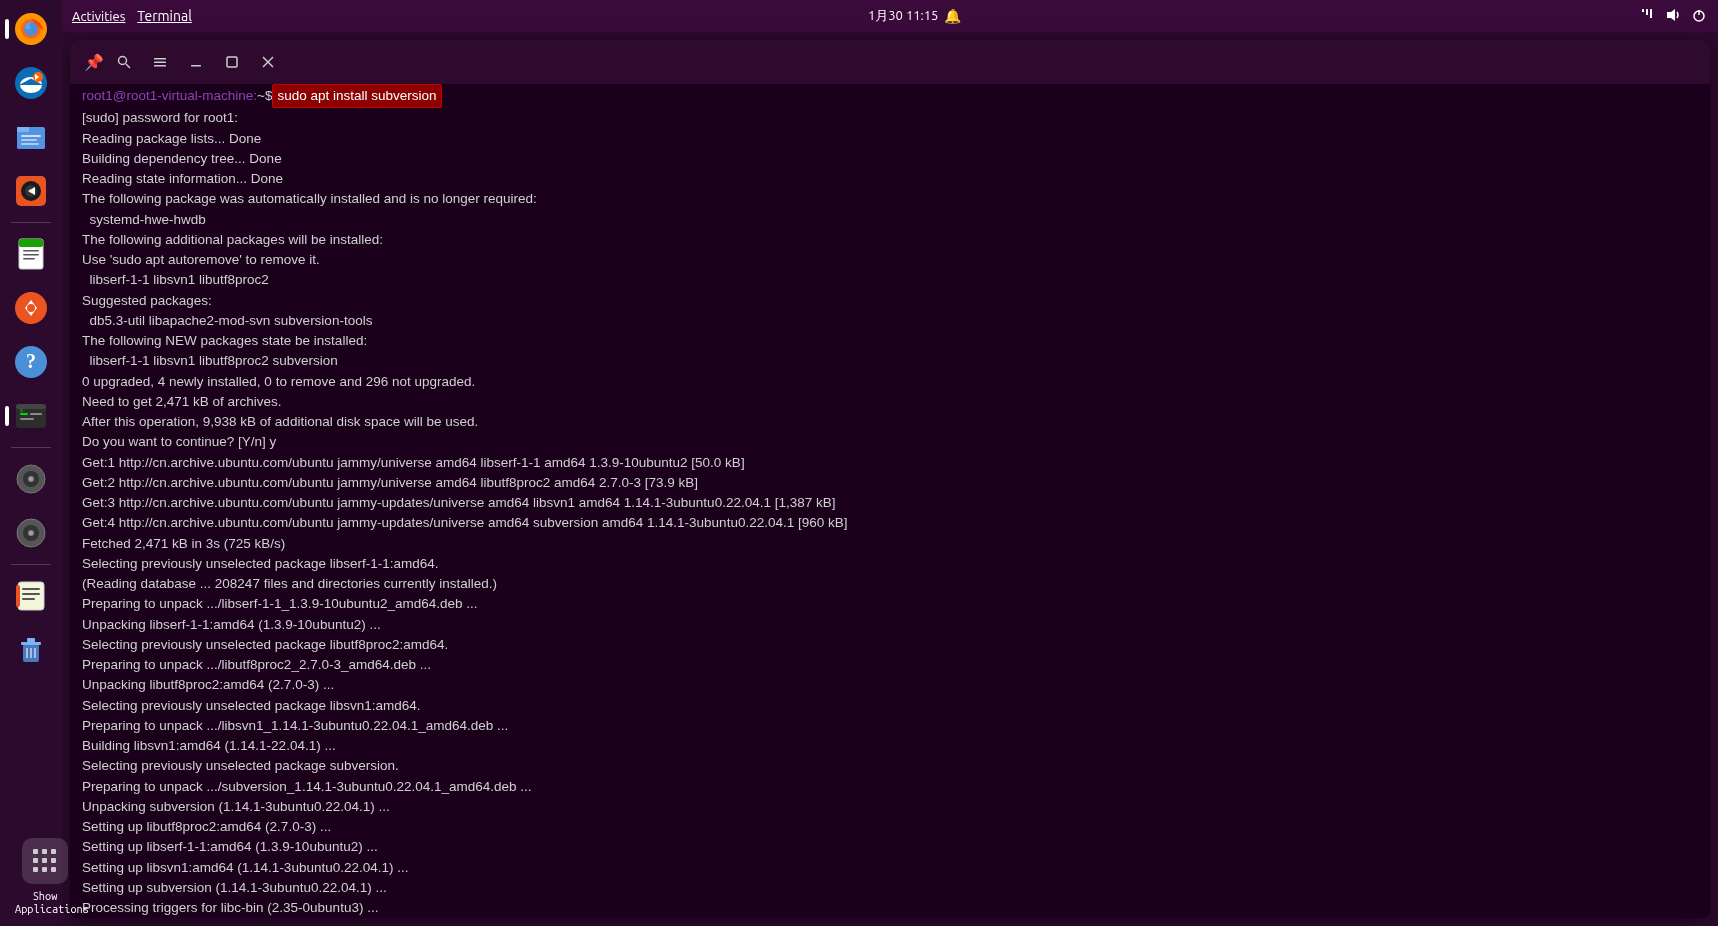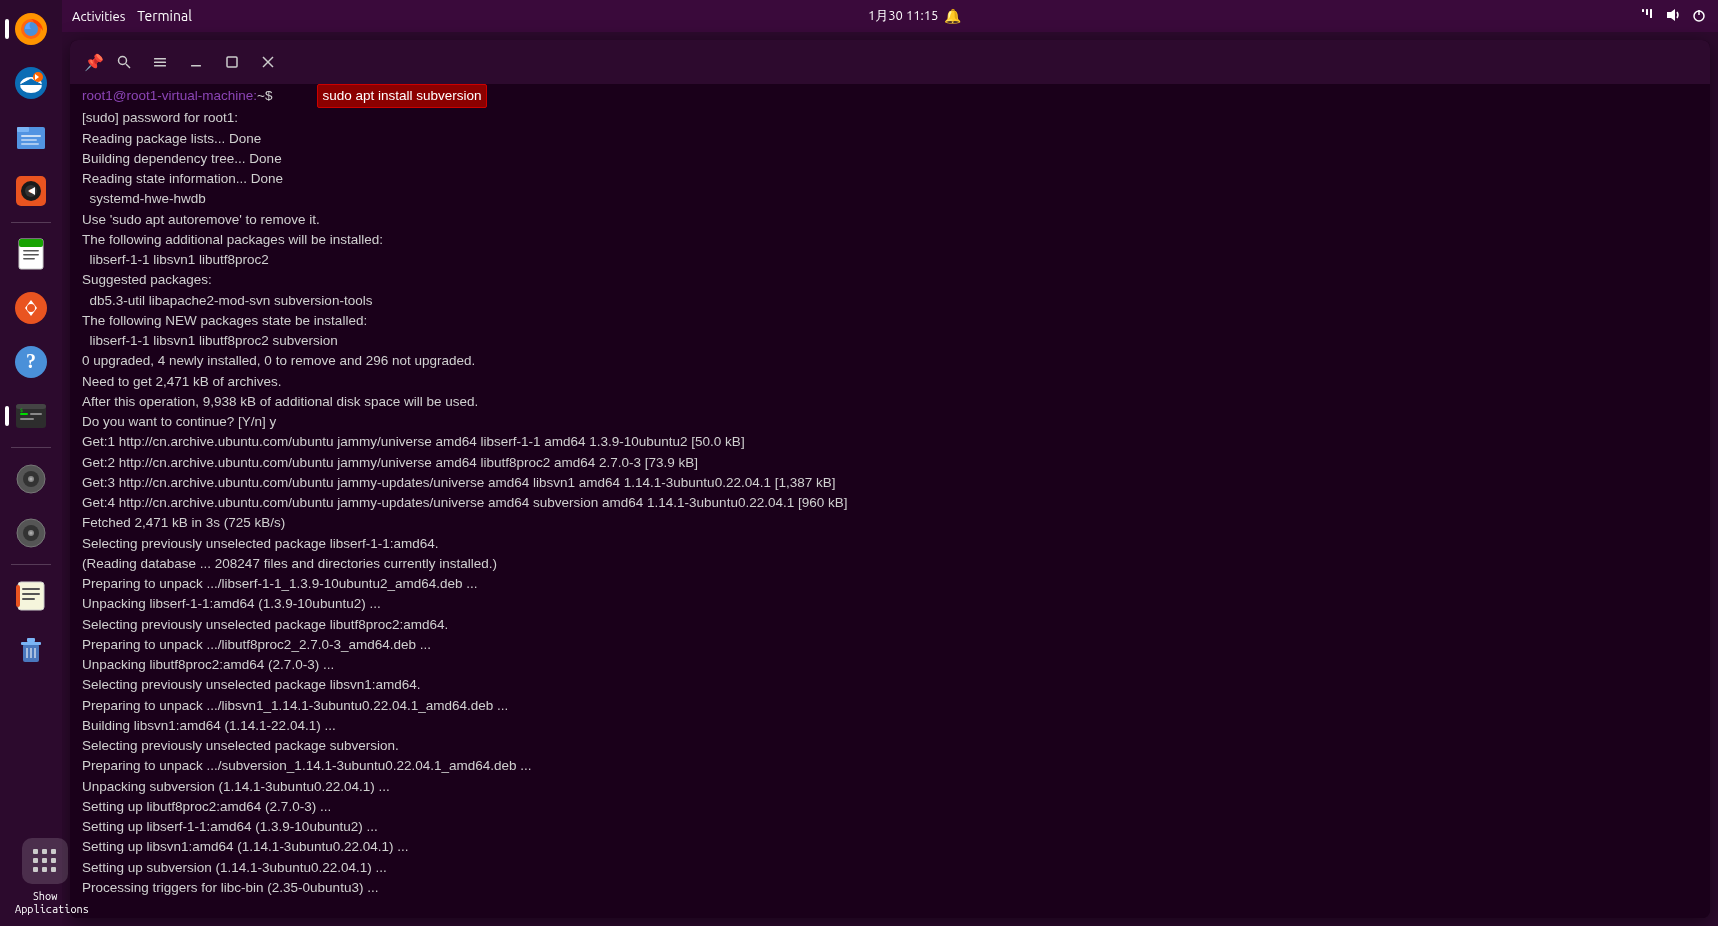--- a/index.html
+++ b/index.html
@@ -112,20 +112,21 @@
       padding: 0 10px;
       color: #fff;
       font-size: 13px;
       font-family: 'Ubuntu', sans-serif;
     }
 
     #topbar-left {
       display: flex;
       align-items: center;
       gap: 12px;
+      text-decoration: underline;
     }
 
     #topbar-center {
       display: flex;
       align-items: center;
       gap: 6px;
     }
 
     #topbar-right {
       display: flex;
@@ -223,21 +224,20 @@
     .prompt-dollar {
       color: #d0d0d0;
     }
 
     .command-highlight {
       background: #8b0000;
       border: 1px solid #cc0000;
       padding: 1px 4px;
       border-radius: 2px;
       color: #fff;
-      margin-left: 45px;
     }
 
     .output-line {
       color: #d0d0d0;
     }
 
     .prompt-line {
       display: flex;
       align-items: baseline;
       flex-wrap: wrap;
@@ -481,23 +481,24 @@
 
         <div class="prompt-line">
           <span class="prompt-text">root1@root1-virtual-machine:</span>
             <span class="prompt-dollar">~$ </span>
             <span class="command-highlight">sudo apt install subversion</span>
         </div>
         <div class="output-line">[sudo] password for root1:</div>
         <div class="output-line">Reading package lists... Done</div>
         <div class="output-line">Building dependency tree... Done</div>
         <div class="output-line">Reading state information... Done</div>
+        <div class="output-line">The following package was automatically installed and is no longer required:</div>
         <div class="output-line">&nbsp;&nbsp;systemd-hwe-hwdb</div>
+        <div class="output-line">The following additional packages will be installed:</div>
         <div class="output-line">Use 'sudo apt autoremove' to remove it.</div>
-        <div class="output-line">The following additional packages will be installed:</div>
         <div class="output-line">&nbsp;&nbsp;libserf-1-1 libsvn1 libutf8proc2</div>
         <div class="output-line">Suggested packages:</div>
         <div class="output-line">&nbsp;&nbsp;db5.3-util libapache2-mod-svn subversion-tools</div>
         <div class="output-line">The following NEW packages state be installed:</div>
         <div class="output-line">&nbsp;&nbsp;libserf-1-1 libsvn1 libutf8proc2 subversion</div>
         <div class="output-line">0 upgraded, 4 newly installed, 0 to remove and 296 not upgraded.</div>
         <div class="output-line">Need to get 2,471 kB of archives.</div>
         <div class="output-line">After this operation, 9,938 kB of additional disk space will be used.</div>
         <div class="output-line">Do you want to continue? [Y/n] y</div>
         <div class="output-line">Get:1 http://cn.archive.ubuntu.com/ubuntu jammy/universe amd64 libserf-1-1 amd64 1.3.9-10ubuntu2 [50.0 kB]</div>

